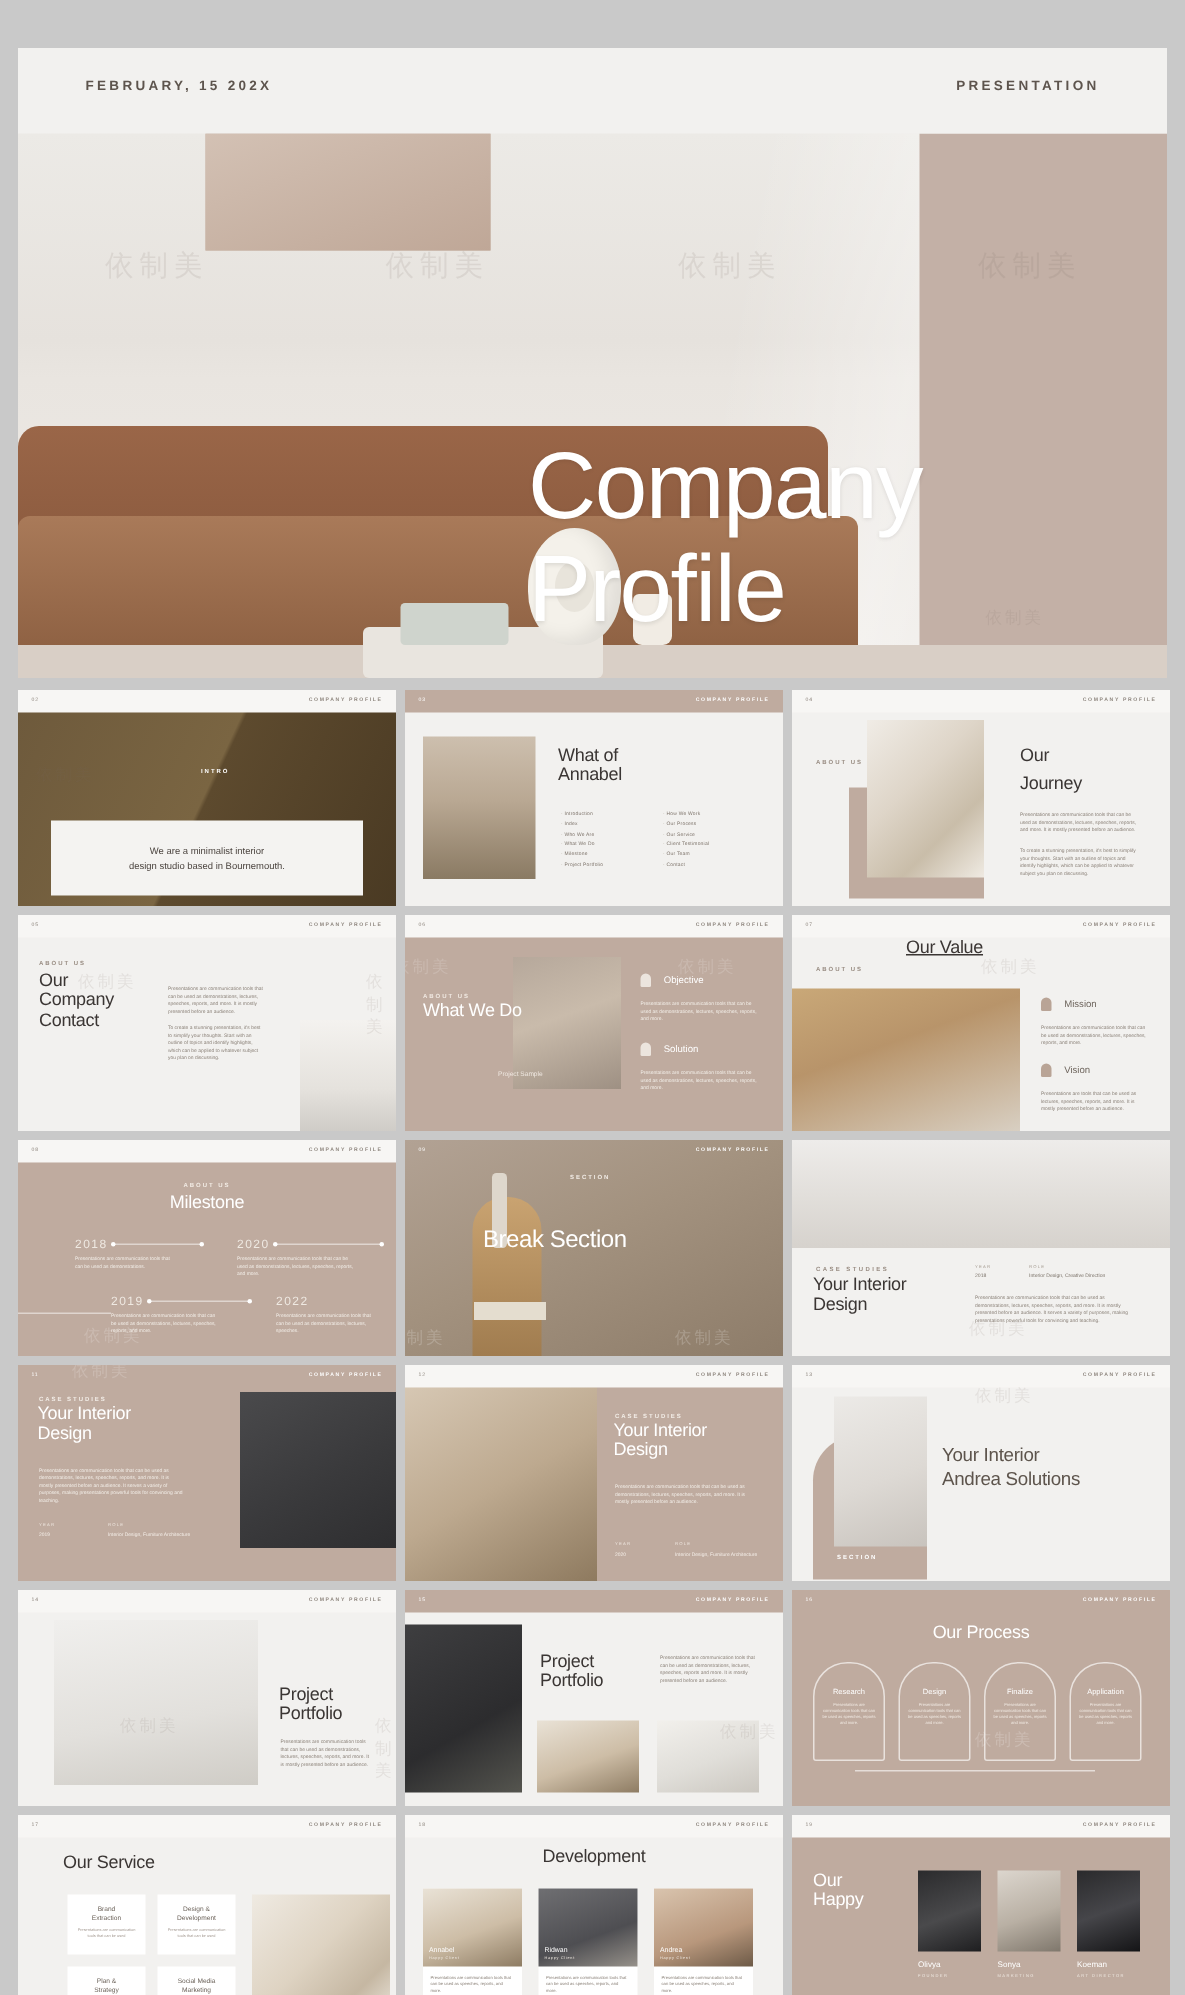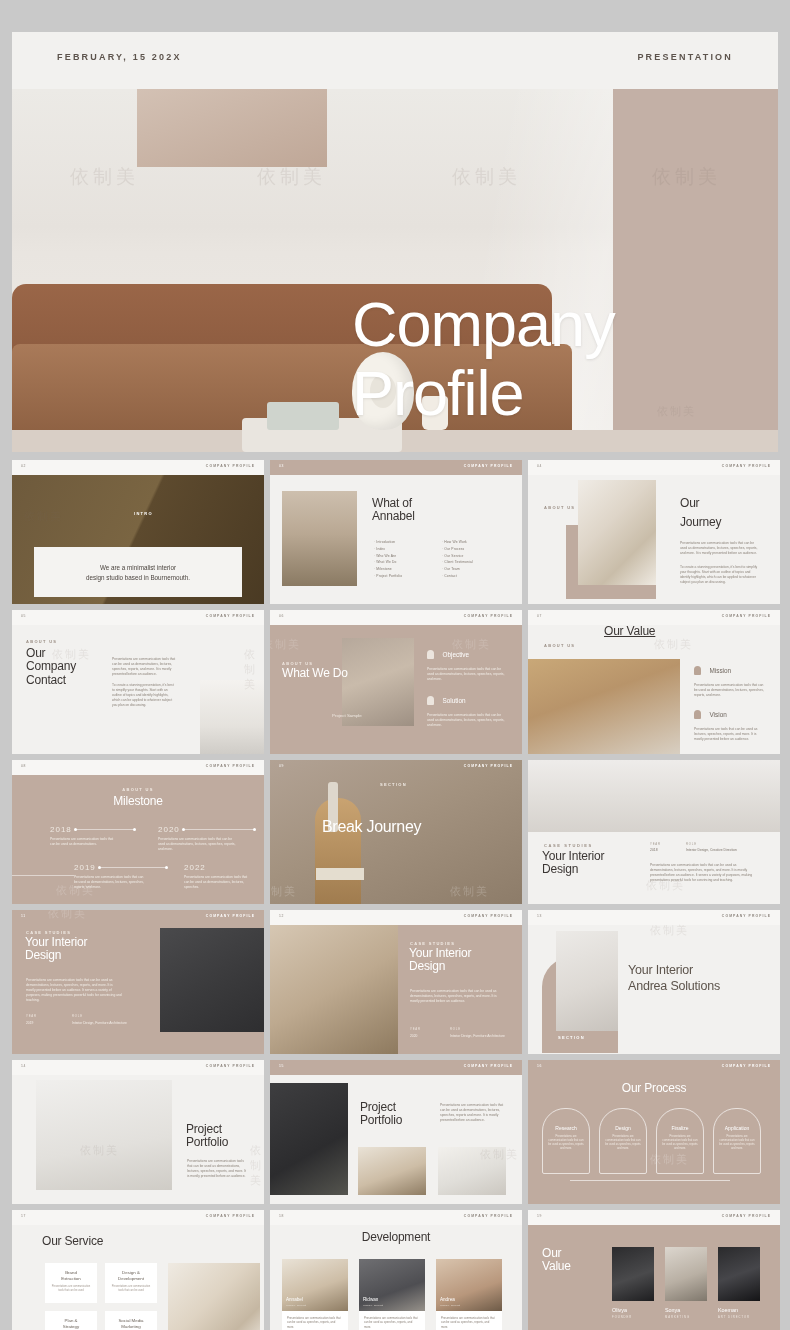--- a/index.html
+++ b/index.html
@@ -318,21 +318,21 @@
       <div class="slide">
         <div class="body ph-break" style="top:0;height:144px;">
           <div class="sbar clear">
             <span class="snum">09</span>
             <span class="sbrand">COMPANY PROFILE</span>
           </div>
           <div style="position:absolute;left:45px;top:38px;width:46px;height:106px;background:linear-gradient(180deg,#c9a371,#a07c4f);border-radius:22px 22px 0 0;"></div>
           <div style="position:absolute;left:58px;top:22px;width:10px;height:50px;background:#ded7cc;border-radius:3px;"></div>
           <div style="position:absolute;left:46px;top:108px;width:48px;height:12px;background:#e4ddcf;"></div>
           <div class="eyebrow" style="position:absolute;left:110px;top:22px;color:#f2ece6;">SECTION</div>
-          <div style="position:absolute;left:52px;top:58px;font-size:16px;color:#fff;letter-spacing:-.3px;">Break Journey</div>
+          <div style="position:absolute;left:52px;top:58px;font-size:16px;color:#fff;letter-spacing:-.3px;">Break Section</div>
           <div class="wm sm" style="left:-12px;top:124px;color:rgba(255,255,255,.2);">依制美</div>
           <div class="wm sm" style="left:180px;top:124px;color:rgba(255,255,255,.2);">依制美</div>
         </div>
       </div>
 
       <div class="slide">
         <div class="sbar clear">
           <span class="snum" style="color:#8d857d;">10</span>
           <span class="sbrand" style="color:#8d857d;">COMPANY PROFILE</span>
         </div>
@@ -573,21 +573,21 @@
       </div>
 
       <div class="slide">
         <div class="sbar light">
           <span class="snum">19</span>
           <span class="sbrand">COMPANY PROFILE</span>
         </div>
         <div class="body" style="background:#bfab9f;">
           <div style="position:absolute;left:14px;top:22px;">
             <div class="h w">Our</div>
-            <div class="h w">Value</div>
+            <div class="h w">Happy</div>
           </div>
           <div style="position:absolute;left:84px;top:22px;display:flex;gap:11px;">
             <div>
               <div class="imgbox team-ph ph-t1" style="position:relative;"></div>
               <div style="font-size:5.4px;color:#fff;margin-top:6px;">Olivya</div>
               <div style="font-size:2.7px;color:#f0e9e2;letter-spacing:1px;margin-top:3px;">FOUNDER</div>
             </div>
             <div>
               <div class="imgbox team-ph ph-t2" style="position:relative;"></div>
               <div style="font-size:5.4px;color:#fff;margin-top:6px;">Sonya</div>

